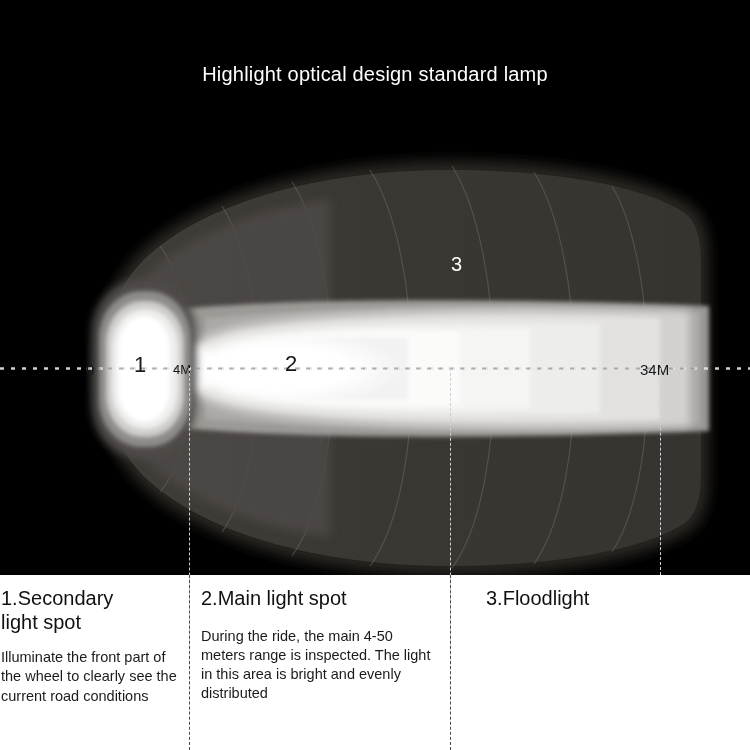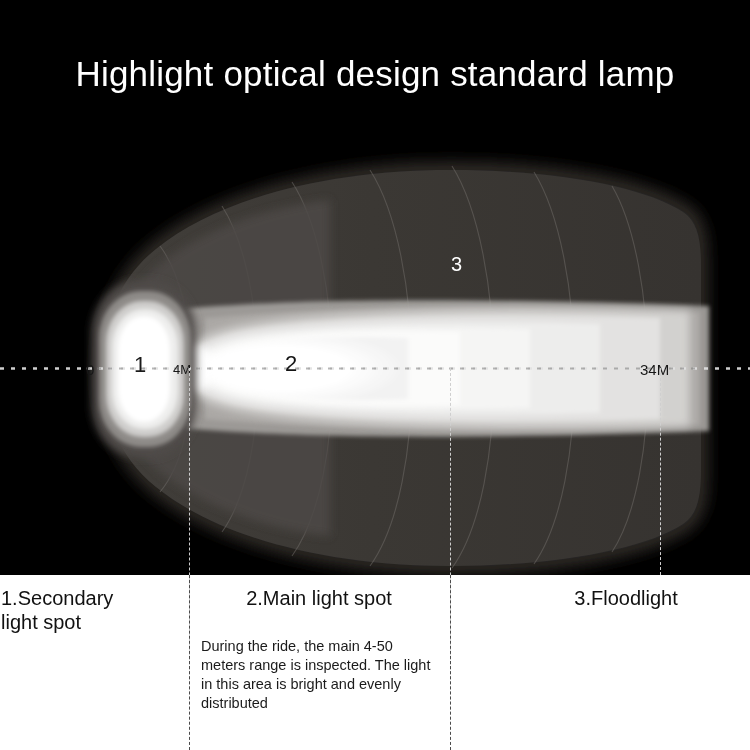--- a/index.html
+++ b/index.html
@@ -22,21 +22,21 @@
     left: 0; top: 0;
     width: 750px; height: 148px;
     display: flex;
     align-items: center;
     justify-content: center;
     background: #000000;
     z-index: 30;
   }
   #title-text {
     color: #ffffff;
-    font-size: 35px;
+    font-size: 20px;
     font-weight: 400;
     letter-spacing: 0.2px;
     white-space: nowrap;
   }
 
   
   #beam-stage {
     position: absolute;
     left: 0; top: 0;
     width: 750px; height: 575px;
@@ -92,21 +92,21 @@
 
   .caption-title {
     color: #111111;
     font-size: 20px;
     line-height: 1.18;
     margin: 0 0 4px 0;
     font-weight: 400;
     white-space: pre-line;
   }
   #caption-col-2 .caption-title,
-  #caption-col-3 .caption-title { margin-bottom: 26px; text-align: center; }
+  #caption-col-3 .caption-title { margin-bottom: 16px; }
   #caption-col-1 .caption-title { margin-bottom: 14px; }
 
   .caption-body {
     color: #1b1b1b;
     font-size: 14.5px;
     line-height: 1.33;
     margin: 0;
   }
 
   
@@ -287,20 +287,21 @@
 
   <div class="divider" id="divider-1"></div>
   <div class="divider" id="divider-2"></div>
   <div class="divider" id="divider-3"></div>
 
   <div id="caption-panel">
 
     <div class="caption-col" id="caption-col-1">
       <div class="caption-title">1.Secondary
  light spot</div>
+      <div class="caption-body">Illuminate the front part of the wheel to clearly see the current road conditions</div>
     </div>
 
     <div class="caption-col" id="caption-col-2">
       <div class="caption-title">2.Main light spot</div>
       <div class="caption-body">During the ride, the main 4-50 meters range is inspected. The light in this area is bright and evenly distributed</div>
     </div>
 
     <div class="caption-col" id="caption-col-3">
       <div class="caption-title">3.Floodlight</div>
     </div>

